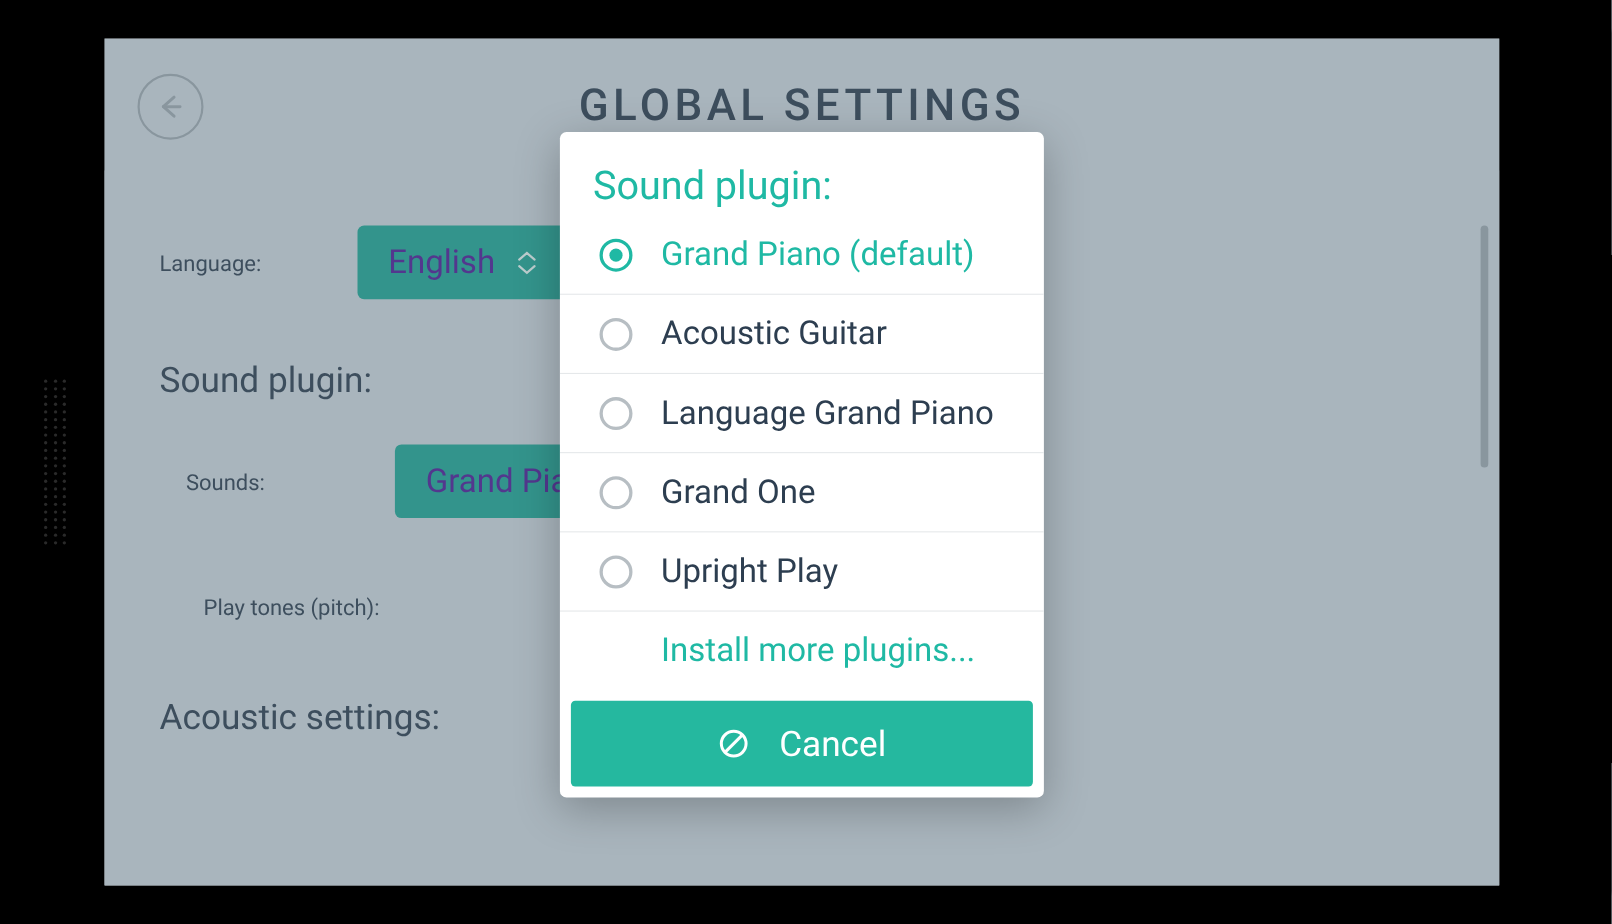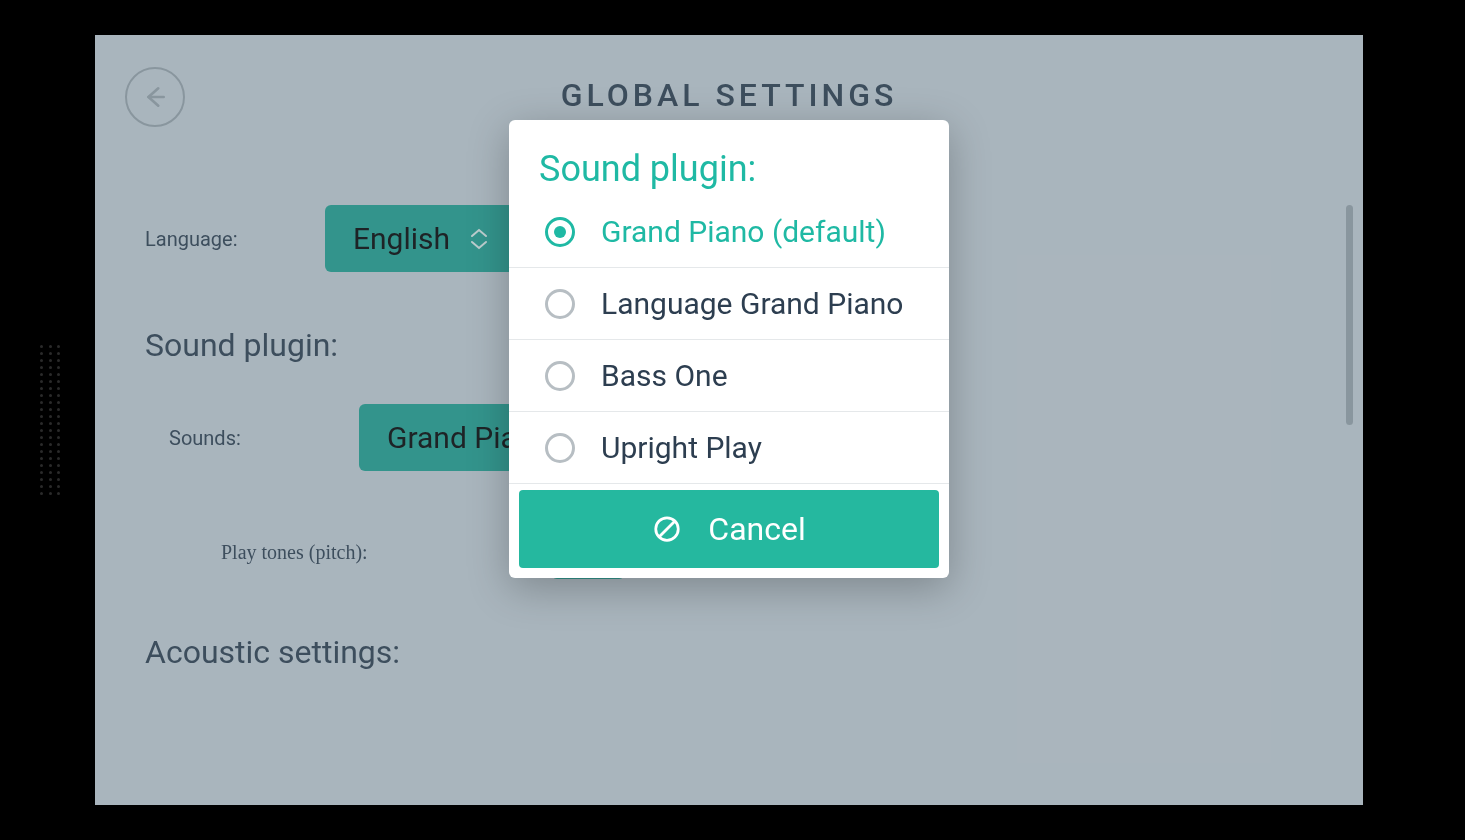--- a/index.html
+++ b/index.html
@@ -85,21 +85,21 @@
       border: 2px solid #9aa5ad;
       border-radius: 50%;
       display: flex;
       align-items: center;
       justify-content: center;
       cursor: pointer;
     }
     .back-circle svg { width: 26px; height: 26px; }
 
     .page-title {
-      font-size: 32px;
+      font-size: 40px;
       letter-spacing: 4px;
       color: #2d3e50;
       font-weight: 500;
     }
 
     .content {
       position: absolute;
       left: 0; right: 0; top: 120px; bottom: 0;
       background: #c8d2d9;
       padding: 50px 50px 0 50px;
@@ -112,31 +112,31 @@
     }
 
     .label {
       font-size: 20px;
       color: #2d3e50;
       font-weight: 400;
     }
 
     .lbl-language { width: 180px; }
     .lbl-sounds   { width: 190px; margin-left: 24px;}
-    .lbl-pitch    { width: 330px; margin-left: 76px; font-family: Liberation Serif, serif;}
+    .lbl-pitch    { width: 330px; margin-left: 40px;}
 
     .section-label {
       font-size: 32px;
       color: #2d3e50;
       margin-bottom: 40px;
     }
 
     .dropdown-btn {
       background: #1fa392;
-      color: #000000;
+      color: #4c1d95;
       font-size: 30px;
       padding: 16px 28px;
       border-radius: 6px;
       display: inline-flex;
       align-items: center;
       gap: 20px;
       cursor: pointer;
       border: none;
     }
     .dropdown-btn.wide { min-width: 380px;}
@@ -425,32 +425,37 @@
     <div class="modal">
       <div class="modal-title">Sound plugin:</div>
 
       <div class="option-list">
           <div class="option selected">
             <div class="radio selected"></div>
             <div class="option-label">Grand Piano (default)</div>
           </div>
           <div class="option">
             <div class="radio"></div>
+            <div class="option-label">Acoustic Guitar</div>
+          </div>
+          <div class="option">
+            <div class="radio"></div>
             <div class="option-label">Language Grand Piano</div>
           </div>
           <div class="option">
             <div class="radio"></div>
-            <div class="option-label">Bass One</div>
+            <div class="option-label">Grand One</div>
           </div>
           <div class="option">
             <div class="radio"></div>
             <div class="option-label">Upright Play</div>
           </div>
         </div>
 
+      <div class="install-link">Install more plugins...</div>
 
       <button class="cancel-btn">
         <svg viewBox="0 0 24 24">
           <circle cx="12" cy="12" r="9" stroke="#fff" stroke-width="2.2" fill="none"></circle>
           <line x1="6" y1="18" x2="18" y2="6" stroke="#fff" stroke-width="2.2"></line>
         </svg>
         <span>Cancel</span>
       </button>
     </div>
 

